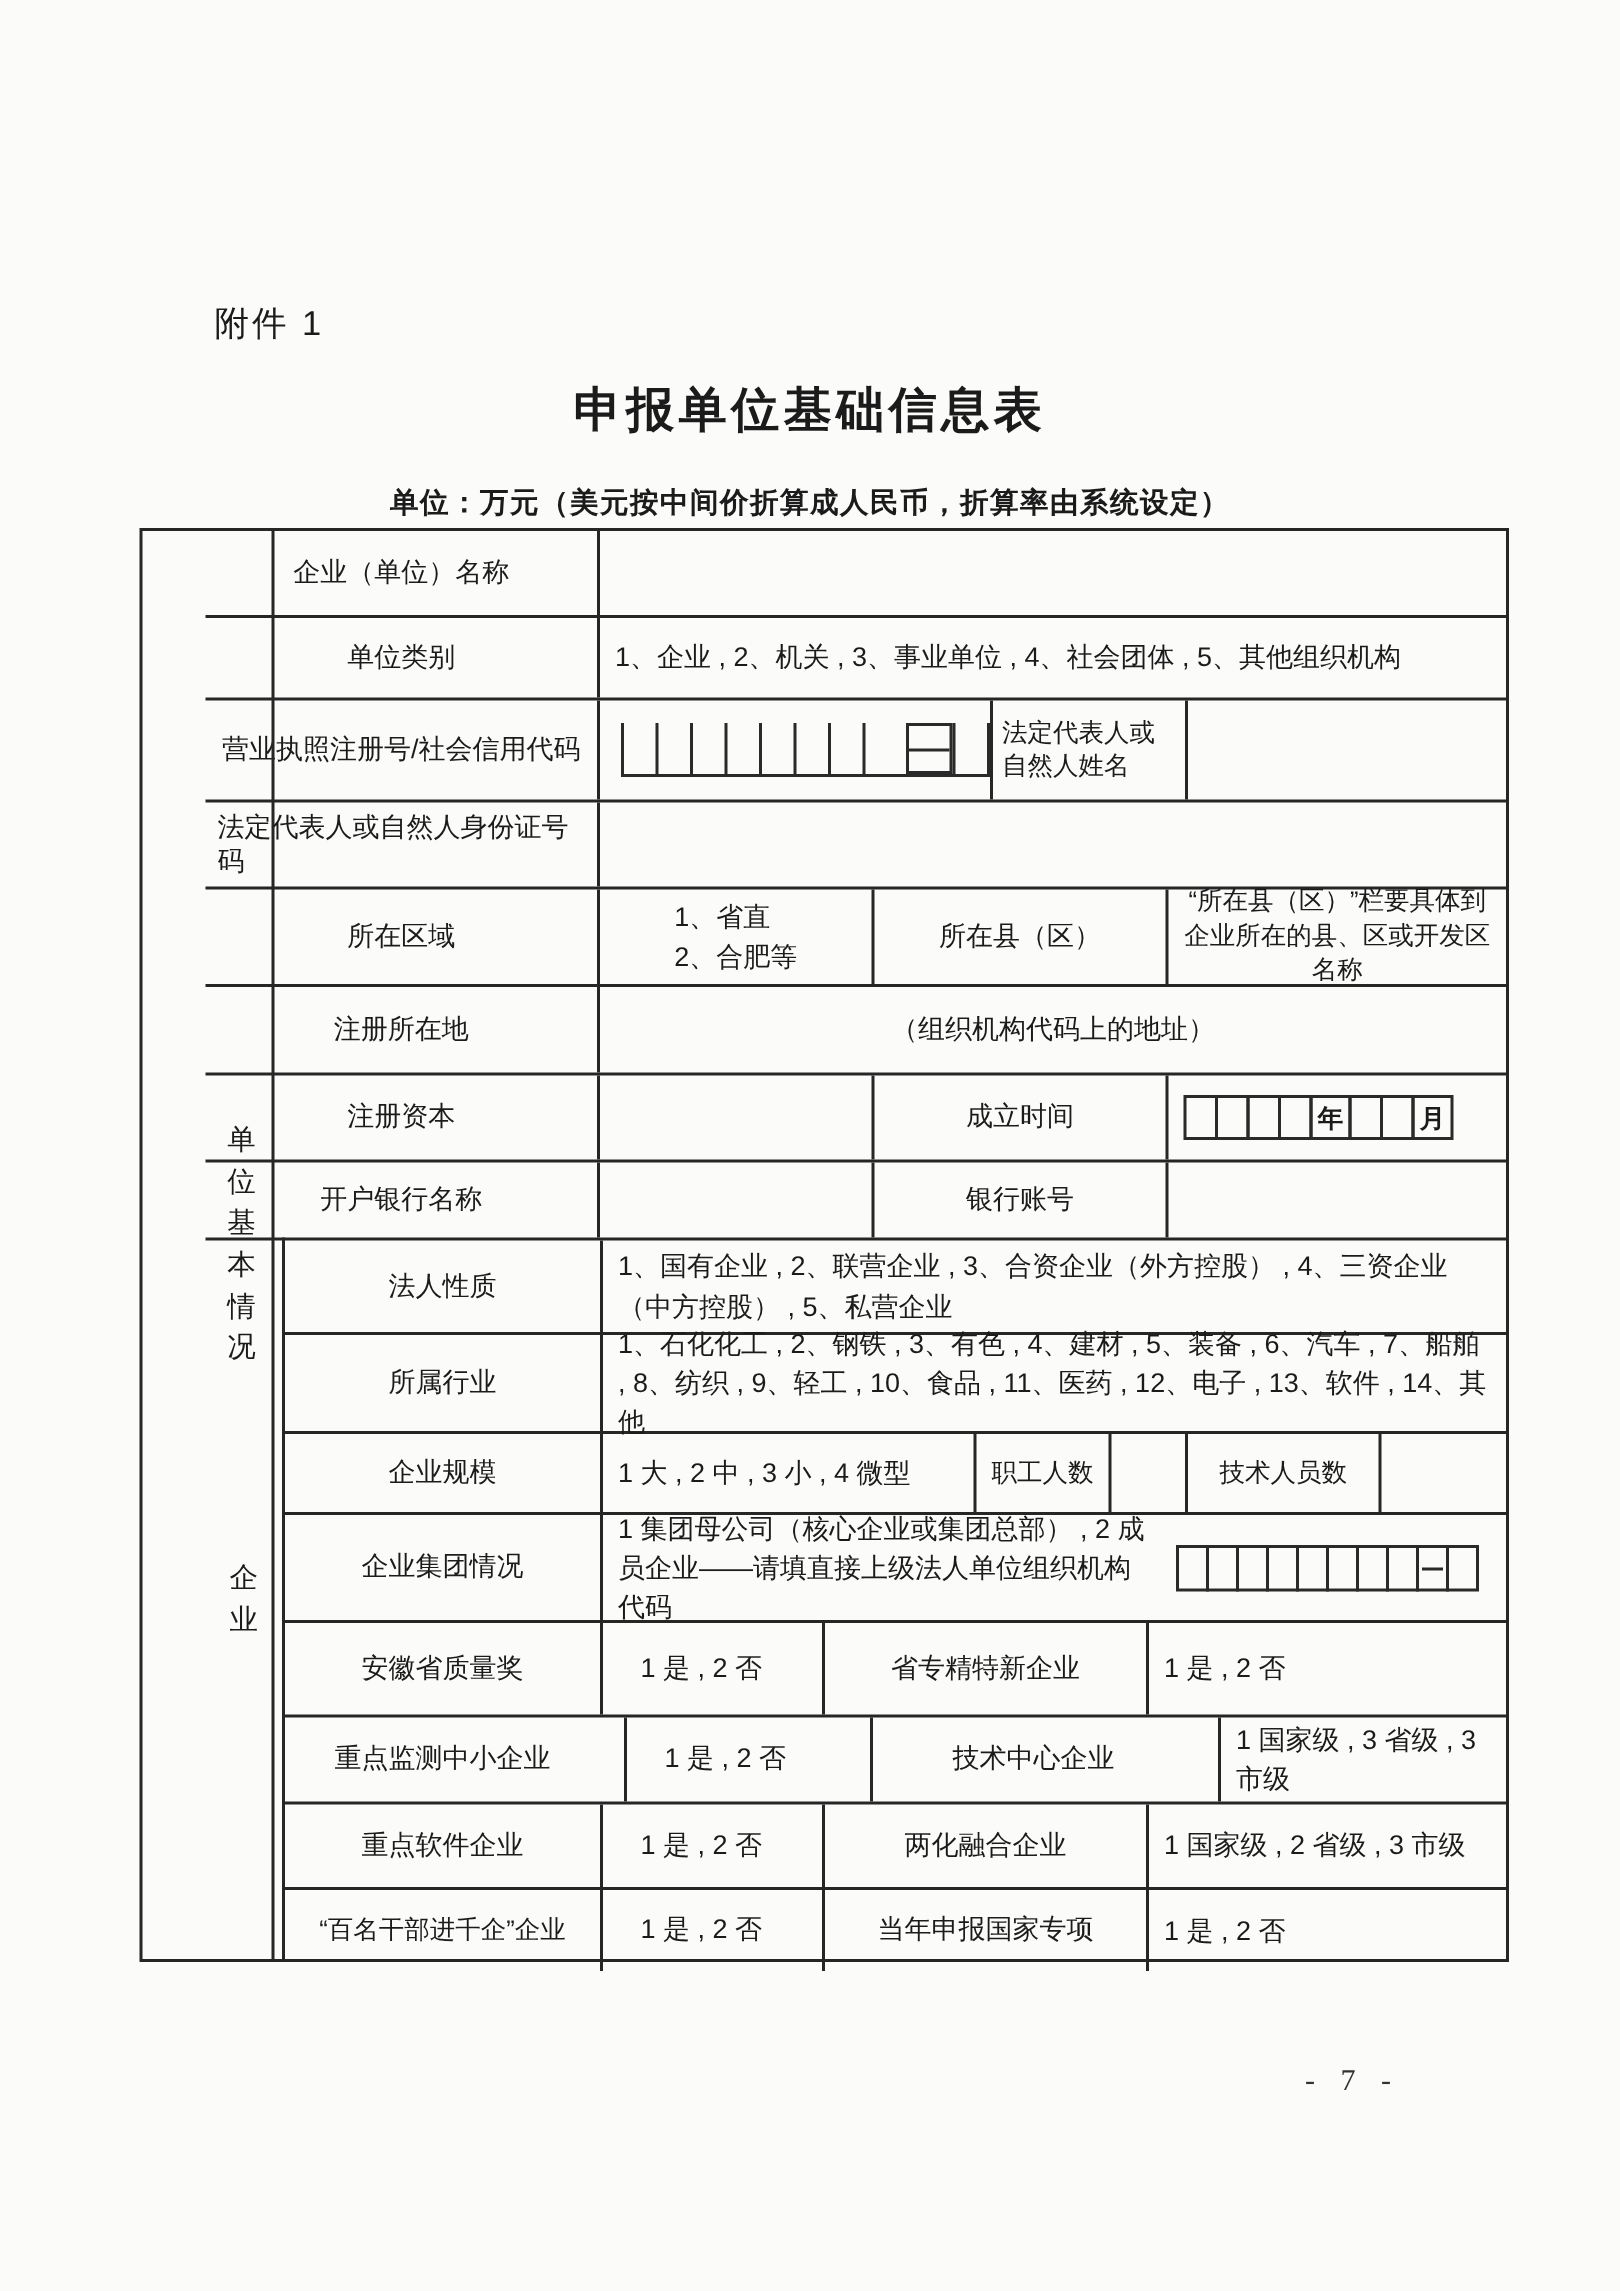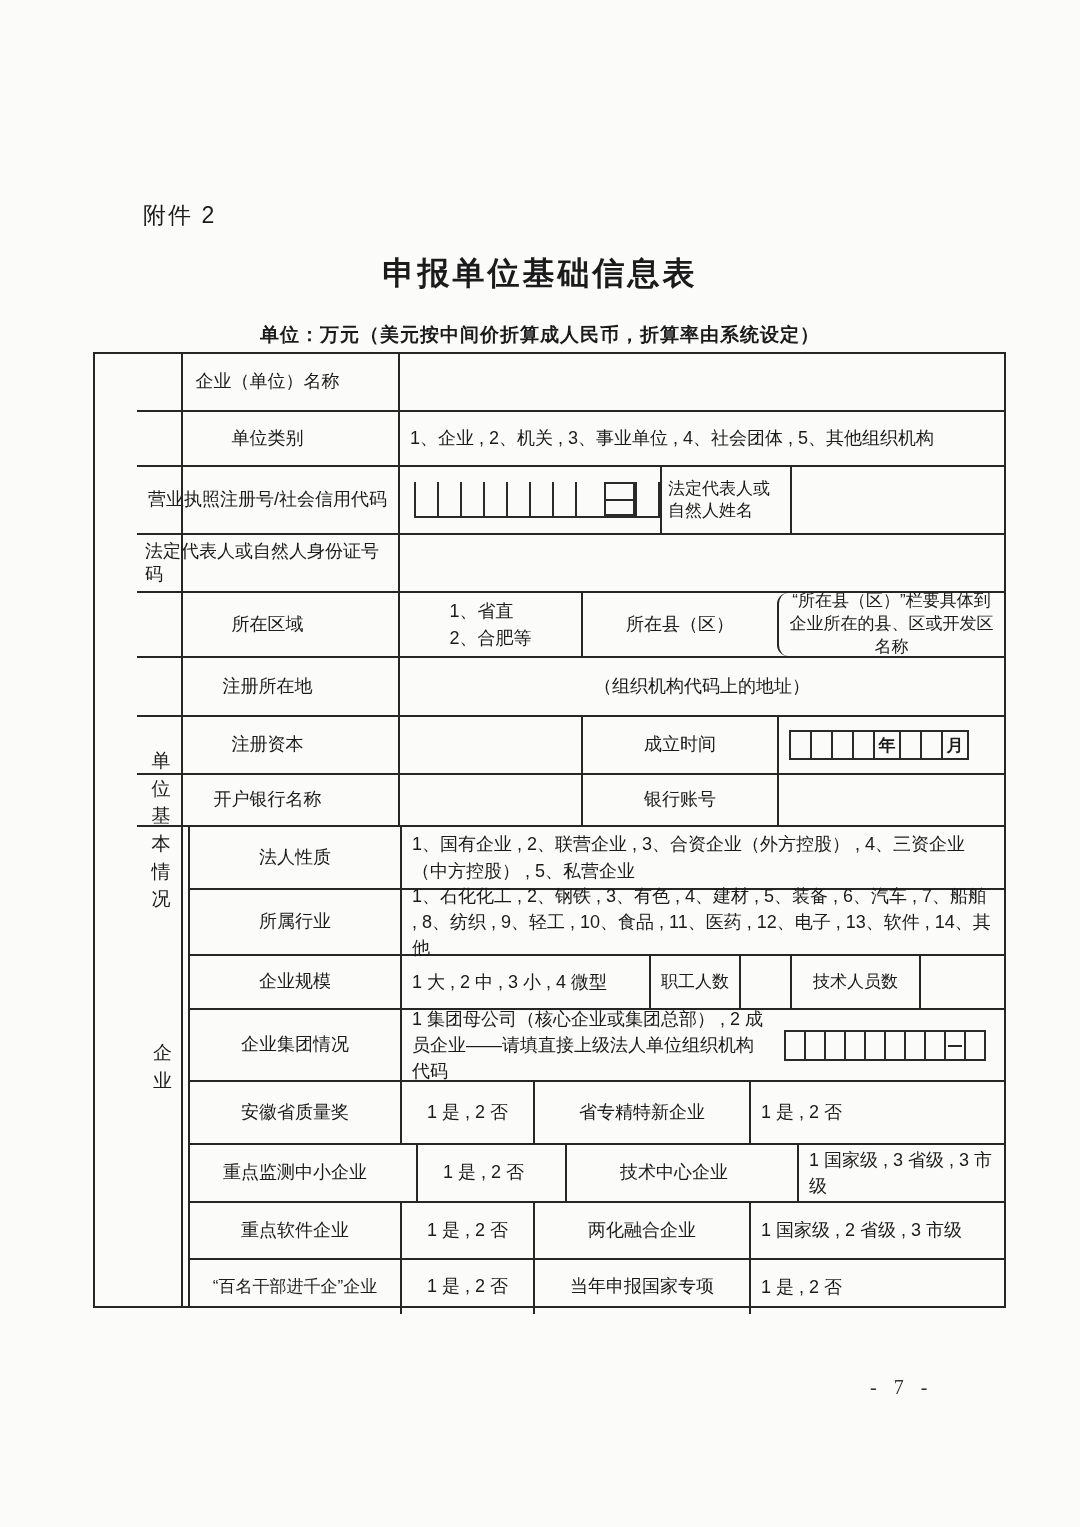--- a/index.html
+++ b/index.html
@@ -26,23 +26,23 @@
   .row.first{border-top:none;border-radius:15px;}
   .row.lower{margin-left:95px;}
   .cell{box-sizing:border-box;border-left:2px solid #262626;display:flex;align-items:center;}
   .cell.nb{border-left:none;}
   .lab{width:261px;justify-content:center;text-align:center;font-size:18px;line-height:1.3;padding:0 8px;flex:0 0 auto;}
   .row.lower .lab{width:210px;}
   .lab.left{justify-content:flex-start;text-align:left;}
   .grow{flex:1 1 auto;}
   .opt{font-size:18px;line-height:1.45;padding:4px 10px;text-align:left;}
   .ctr{justify-content:center;text-align:center;font-size:18px;padding:0 6px;line-height:1.3;}
-  .noteTxt{font-size:17px;line-height:1.35;border-radius:11px;}
+  .noteTxt{font-size:17px;line-height:1.35;}
   .w249{flex:0 0 249px;} .w130{flex:0 0 130px;} .w183{flex:0 0 183px;} .w196{flex:0 0 196px;}
-  .w90{flex:0 0 90px;} .w51{flex:0 0 51px;} .w129{flex:0 0 129px;} .w133{flex:0 0 133px;} .w216{flex:0 0 216px;}
+  .w90{flex:0 0 90px;} .w51{flex:0 0 51px;} .w129{flex:0 0 129px;} .w133{flex:0 0 133px;} .w216{flex:0 0 216px;margin-left:15px;}
 
   
   .licWrap{padding-left:14px;}
   .lic{display:flex;height:34px;border-bottom:2px solid #2a2a2a;align-items:stretch;}
   .lic .t{width:21px;border-left:2px solid #2a2a2a;}
   .lic .t.end{border-right:2px solid #2a2a2a;}
   .lic .sq{width:27px;border:2px solid #2a2a2a;position:relative;margin:0 0 0 6px;}
   .lic .sq::after{content:"";position:absolute;left:0;right:0;top:50%;border-top:2px solid #2a2a2a;}
 
   
@@ -57,21 +57,21 @@
   .grp .c.mid::after{content:"";position:absolute;left:2px;right:2px;top:50%;border-top:2px solid #2a2a2a;}
   .groupCell{padding:2px 16px 2px 10px;}
   .groupTxt{flex:0 0 358px;font-size:18px;line-height:1.45;}
   .grpZone{flex:1 1 auto;display:flex;justify-content:flex-end;align-items:center;padding-right:2px;}
 
   .two-line{display:inline-block;text-align:left;font-size:18px;line-height:1.5;}
 </style>
 </head>
 <body>
 
-<div class="abs attachment">附件 2</div>
+<div class="abs attachment">附件 1</div>
 <div class="abs doc-title">申报单位基础信息表</div>
 <div class="abs unit-note">单位：万元（美元按中间价折算成人民币，折算率由系统设定）</div>
 
 <div class="abs sheet">
 
   <div class="colA">
     <div class="vtext">单位基本情况</div>
   </div>
   <div class="colB">
     <div class="vtext">企业</div>

